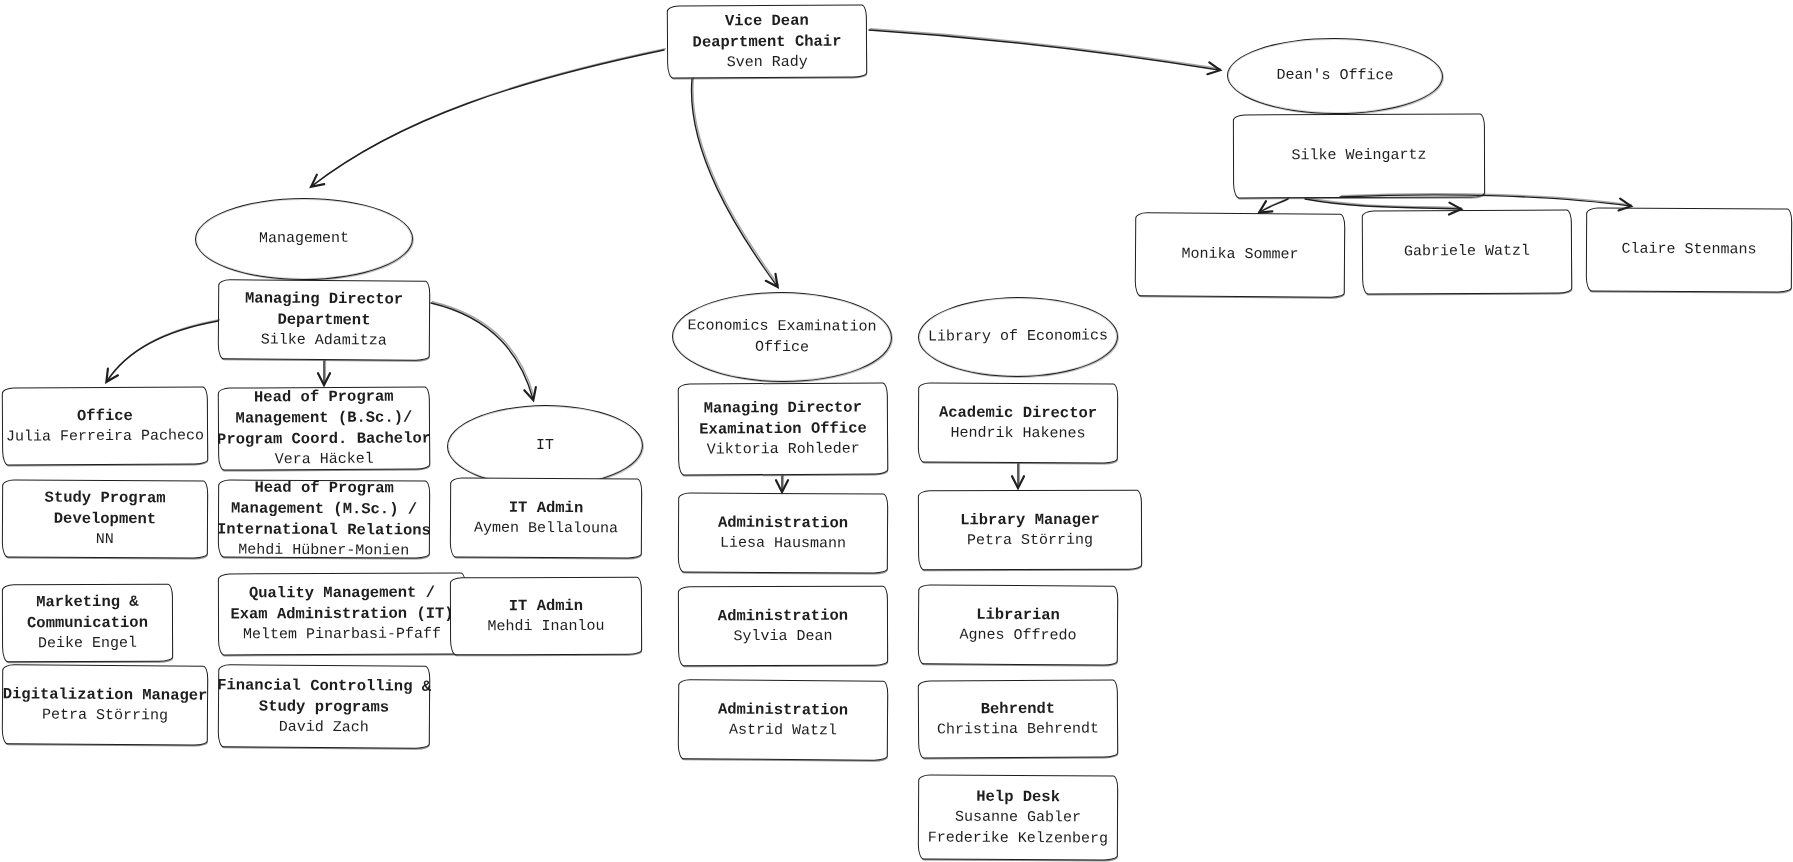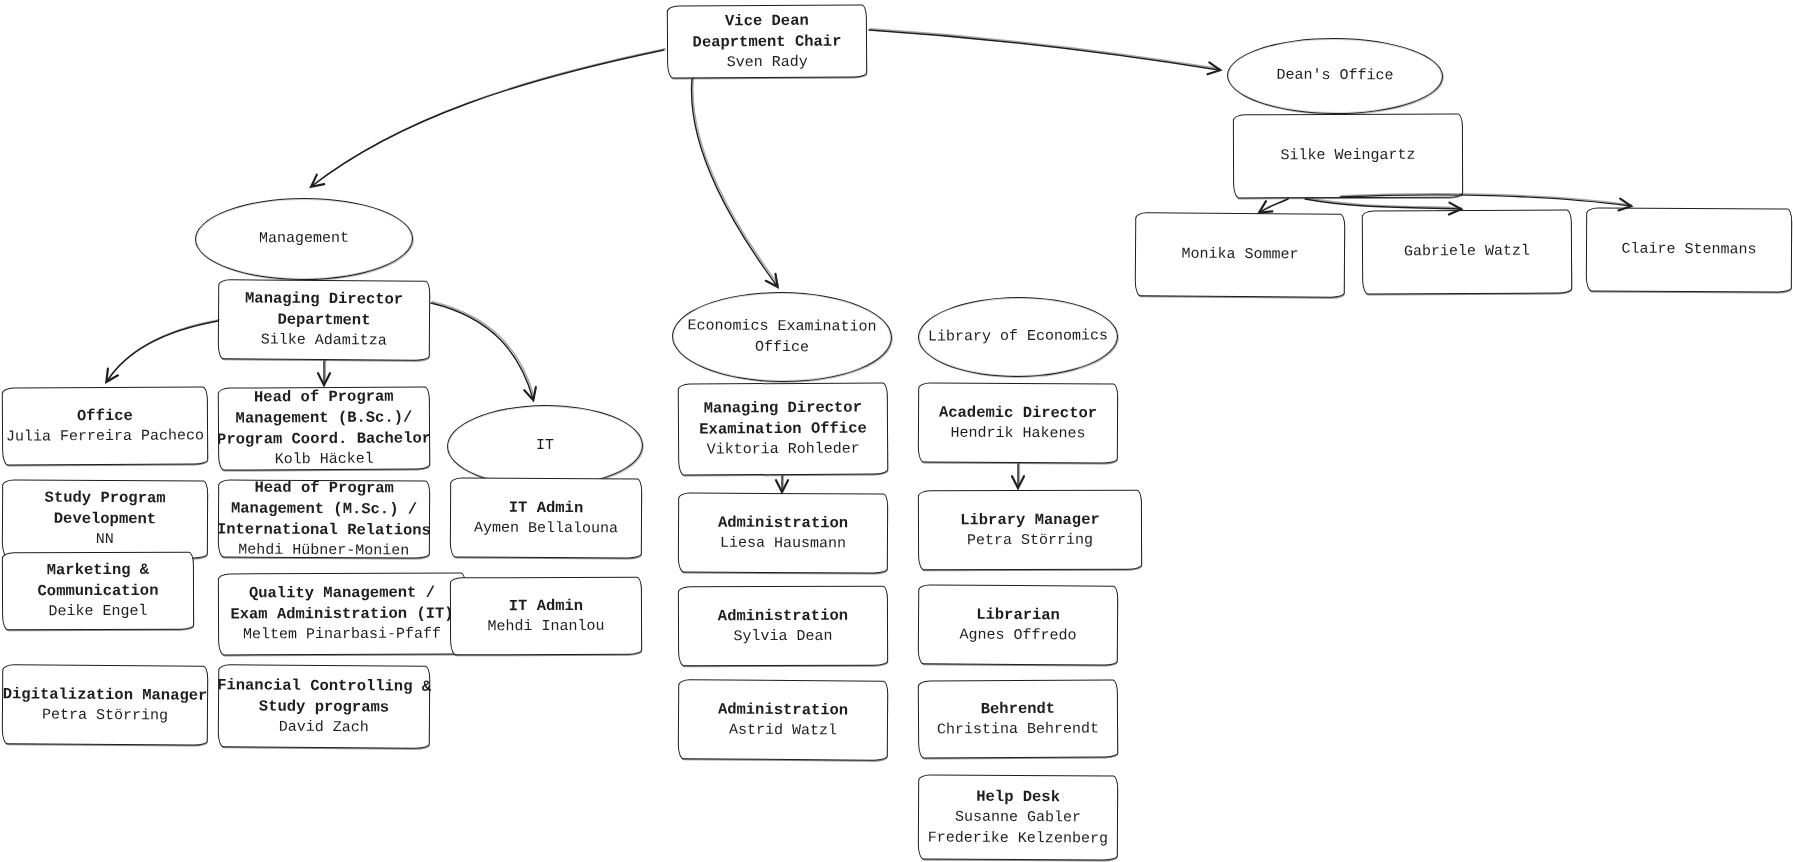--- a/index.html
+++ b/index.html
@@ -83,21 +83,21 @@
       </g>
     </svg>
 <div class="node rect" style="left: 667px; top: 5px; width: 200px; height: 73px; transform: rotate(-0.35deg);">
       <div class="line bold">Vice Dean</div>
       <div class="line bold">Deaprtment Chair</div>
       <div class="line">Sven Rady</div>
     </div>
     <div class="node ellipse" style="left: 1227px; top: 38px; width: 216px; height: 76px; transform: rotate(0.3deg);">
       <div class="line">Dean's Office</div>
     </div>
-    <div class="node rect" style="left: 1233px; top: 114px; width: 230px; height: 84px; transform: rotate(-0.2deg);">
+    <div class="node rect" style="left: 1233px; top: 114px; width: 252px; height: 84px; transform: rotate(-0.2deg);">
       <div class="line">Silke Weingartz</div>
     </div>
     <div class="node rect" style="left: 1135px; top: 213px; width: 210px; height: 84px; transform: rotate(0.4deg);">
       <div class="line">Monika Sommer</div>
     </div>
     <div class="node rect" style="left: 1362px; top: 210px; width: 210px; height: 84px; transform: rotate(-0.35deg);">
       <div class="line">Gabriele Watzl</div>
     </div>
     <div class="node rect" style="left: 1586px; top: 208px; width: 206px; height: 84px; transform: rotate(0.3deg);">
       <div class="line">Claire Stenmans</div>
@@ -112,34 +112,34 @@
     </div>
     <div class="node rect" style="left: 2px; top: 387px; width: 206px; height: 78px; transform: rotate(-0.35deg);">
       <div class="line bold">Office</div>
       <div class="line">Julia Ferreira Pacheco</div>
     </div>
     <div class="node rect" style="left: 2px; top: 480px; width: 206px; height: 78px; transform: rotate(0.3deg);">
       <div class="line bold">Study Program</div>
       <div class="line bold">Development</div>
       <div class="line">NN</div>
     </div>
-    <div class="node rect" style="left: 2px; top: 552px; width: 192px; height: 78px; transform: rotate(-0.2deg); text-align: center;">
+    <div class="node rect" style="left: 2px; top: 584px; width: 171px; height: 78px; transform: rotate(-0.2deg); text-align: center;">
       <div class="line bold">Marketing &amp;</div>
       <div class="line bold">Communication</div>
       <div class="line">Deike Engel</div>
     </div>
     <div class="node rect" style="left: 2px; top: 665px; width: 206px; height: 80px; transform: rotate(0.4deg);">
       <div class="line bold">Digitalization Manager</div>
       <div class="line">Petra Störring</div>
     </div>
     <div class="node rect" style="left: 218px; top: 387px; width: 212px; height: 83px; transform: rotate(-0.35deg);">
       <div class="line bold">Head of Program</div>
       <div class="line bold">Management (B.Sc.)/</div>
       <div class="line bold">Program Coord. Bachelor</div>
-      <div class="line">Kolb Häckel</div>
+      <div class="line">Vera Häckel</div>
     </div>
     <div class="node rect" style="left: 218px; top: 480px; width: 212px; height: 78px; transform: rotate(0.3deg);">
       <div class="line bold">Head of Program</div>
       <div class="line bold">Management (M.Sc.) /</div>
       <div class="line bold">International Relations</div>
       <div class="line">Mehdi Hübner-Monien</div>
     </div>
     <div class="node rect" style="left: 218px; top: 573px; width: 248px; height: 82px; transform: rotate(-0.2deg);">
       <div class="line bold">Quality Management /</div>
       <div class="line bold">Exam Administration (IT)</div>

